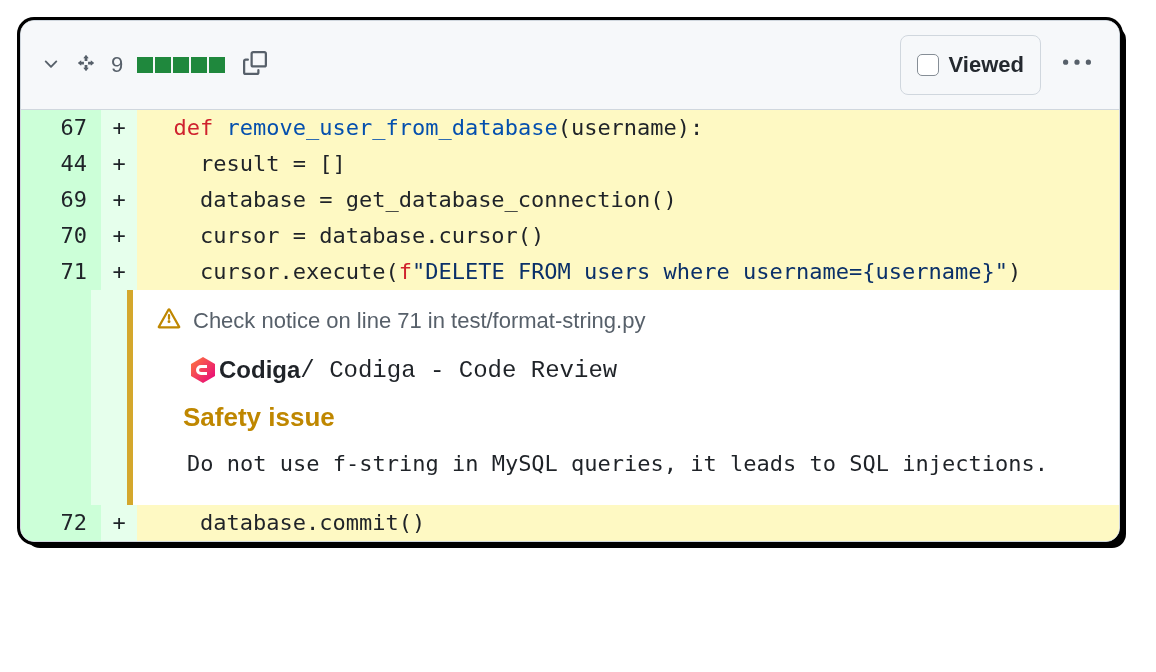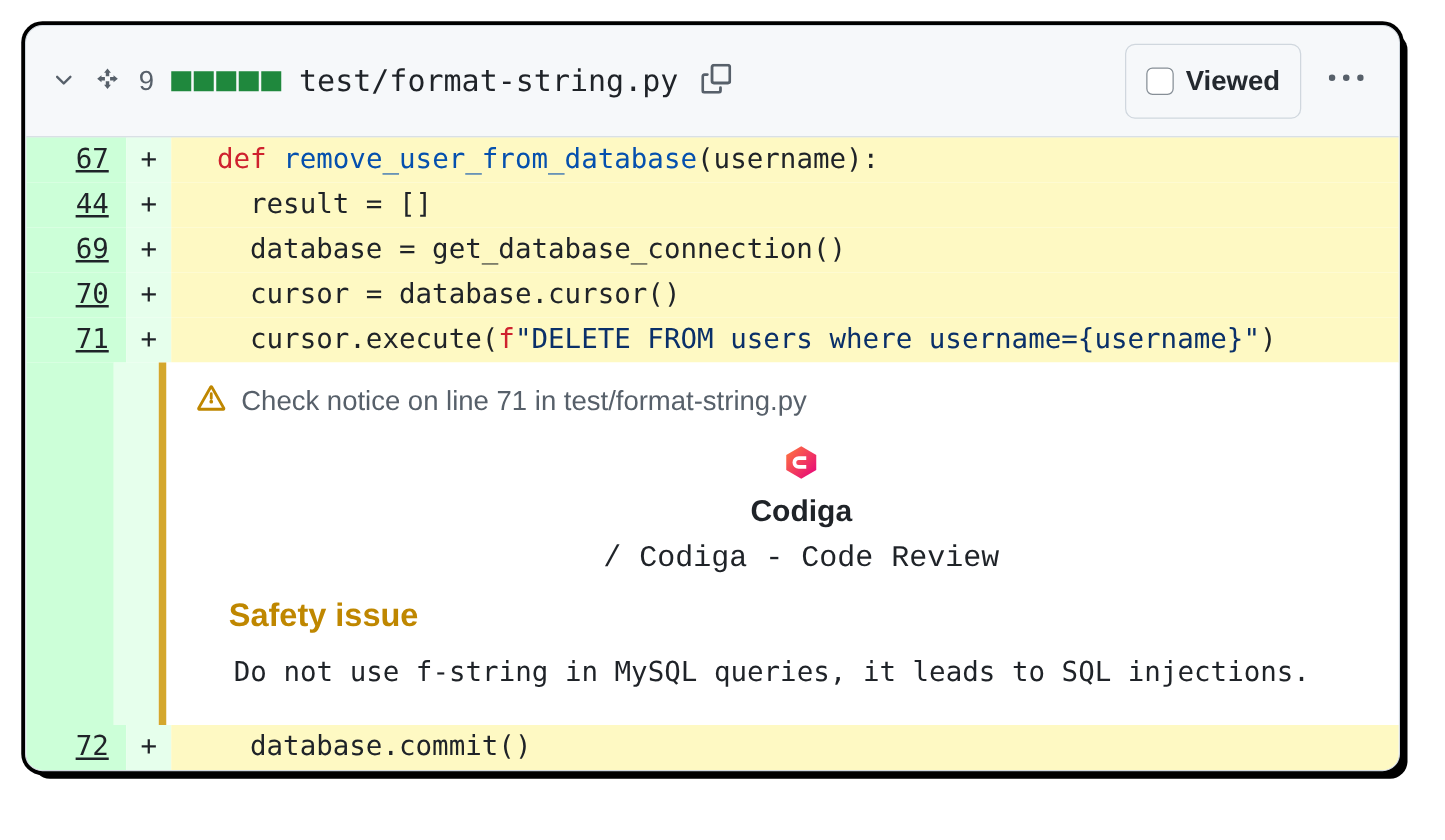--- a/index.html
+++ b/index.html
@@ -77,21 +77,20 @@
     line-height: 36px;
   }
   .lineno {
     width: 80px;
     text-align: right;
     padding-right: 14px;
     color: #1f2328;
     background: #ccffd8;
     user-select: none;
     font-weight: 400;
-    text-decoration: underline;
   }
   .marker {
     width: 36px;
     text-align: center;
     color: #1f2328;
     background: #e6ffec;
   }
   .code {
     flex: 1;
     background: #fef9c3;
@@ -124,25 +123,23 @@
     display: flex;
     align-items: center;
     gap: 12px;
     font-size: 22px;
     color: #57606a;
     margin-bottom: 18px;
   }
   .ann-source {
     display: flex;
     align-items: center;
-    gap: 10px;
     font-size: 24px;
     margin-bottom: 16px;
     margin-left: 30px;
-    flex-direction: column;
   }
   .codiga-logo {
     width: 32px;
     height: 32px;
   }
   .ann-app-name { font-weight: 700; color: #1f2328; }
   .ann-reviewer { color: #1f2328; font-family: Liberation Mono, monospace; }
   .ann-title {
     font-size: 26px;
     font-weight: 700;
@@ -174,21 +171,20 @@
         </svg>
     </span>
     <span class="diff-count">9</span>
     <span class="diff-squares">
       <span class="sq"></span>
         <span class="sq"></span>
         <span class="sq"></span>
         <span class="sq"></span>
         <span class="sq"></span>
     </span>
-    <span class="filename">test/format-string.py</span>
     <span class="copy-icon">
       <svg width="24" height="24" viewBox="0 0 16 16">
           <path fill="#57606a" d="M0 6.75C0 5.784.784 5 1.75 5h1.5a.75.75 0 010 1.5h-1.5a.25.25 0 00-.25.25v7.5c0 .138.112.25.25.25h7.5a.25.25 0 00.25-.25v-1.5a.75.75 0 011.5 0v1.5A1.75 1.75 0 019.25 16h-7.5A1.75 1.75 0 010 14.25v-7.5z"></path>
           <path fill="#57606a" d="M5 1.75C5 .784 5.784 0 6.75 0h7.5C15.216 0 16 .784 16 1.75v7.5A1.75 1.75 0 0114.25 11h-7.5A1.75 1.75 0 015 9.25v-7.5zm1.75-.25a.25.25 0 00-.25.25v7.5c0 .138.112.25.25.25h7.5a.25.25 0 00.25-.25v-7.5a.25.25 0 00-.25-.25h-7.5z"></path>
         </svg>
     </span>
     <span class="spacer"></span>
     <span class="viewed-wrap">
       <span class="checkbox"></span>
       <span class="viewed-label">Viewed</span>

